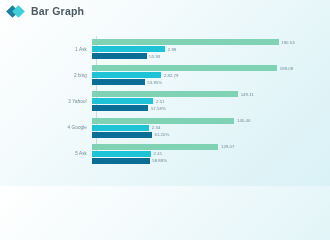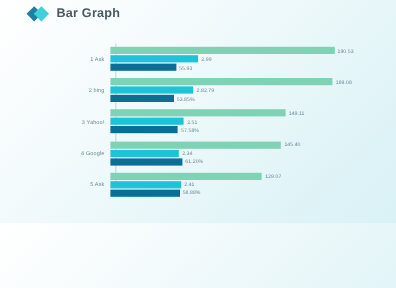--- a/index.html
+++ b/index.html
@@ -24,21 +24,20 @@
   .header {
     position: absolute;
     left: 0;
     top: 0;
     right: 0;
     height: 22px;
     display: flex;
     align-items: center;
     padding-left: 8px;
     gap: 6px;
-    margin-left: 16px;
   }
   .logo-icon {
     width: 17px;
     height: 13px;
     position: relative;
     flex: 0 0 auto;
   }
   .logo-icon .d {
     position: absolute;
     width: 9px;

